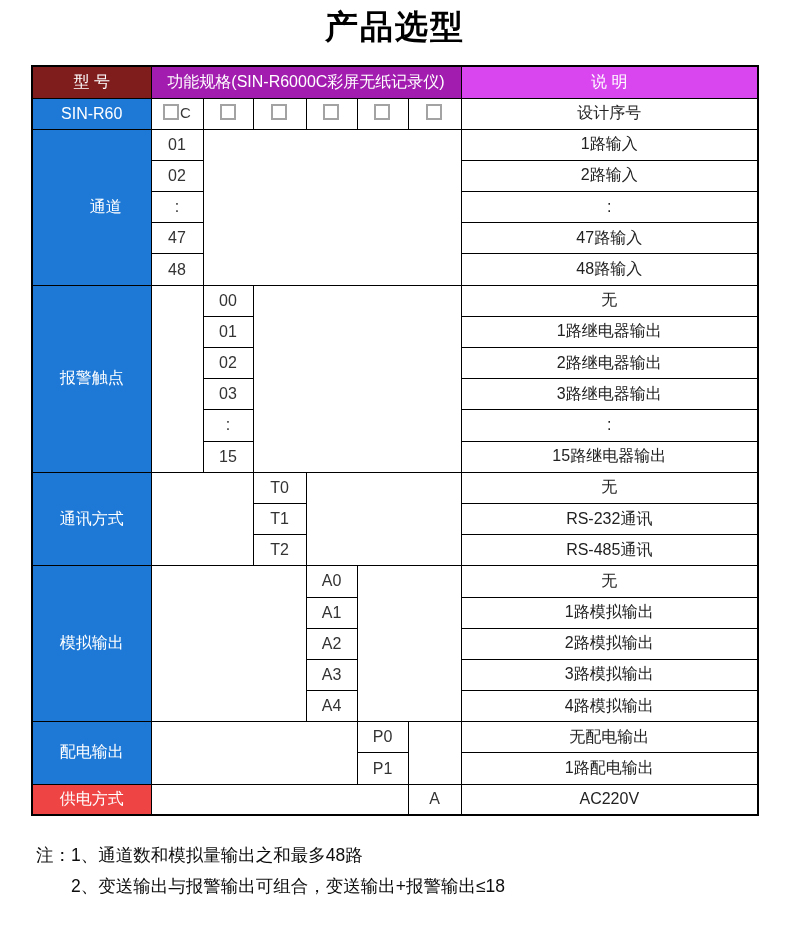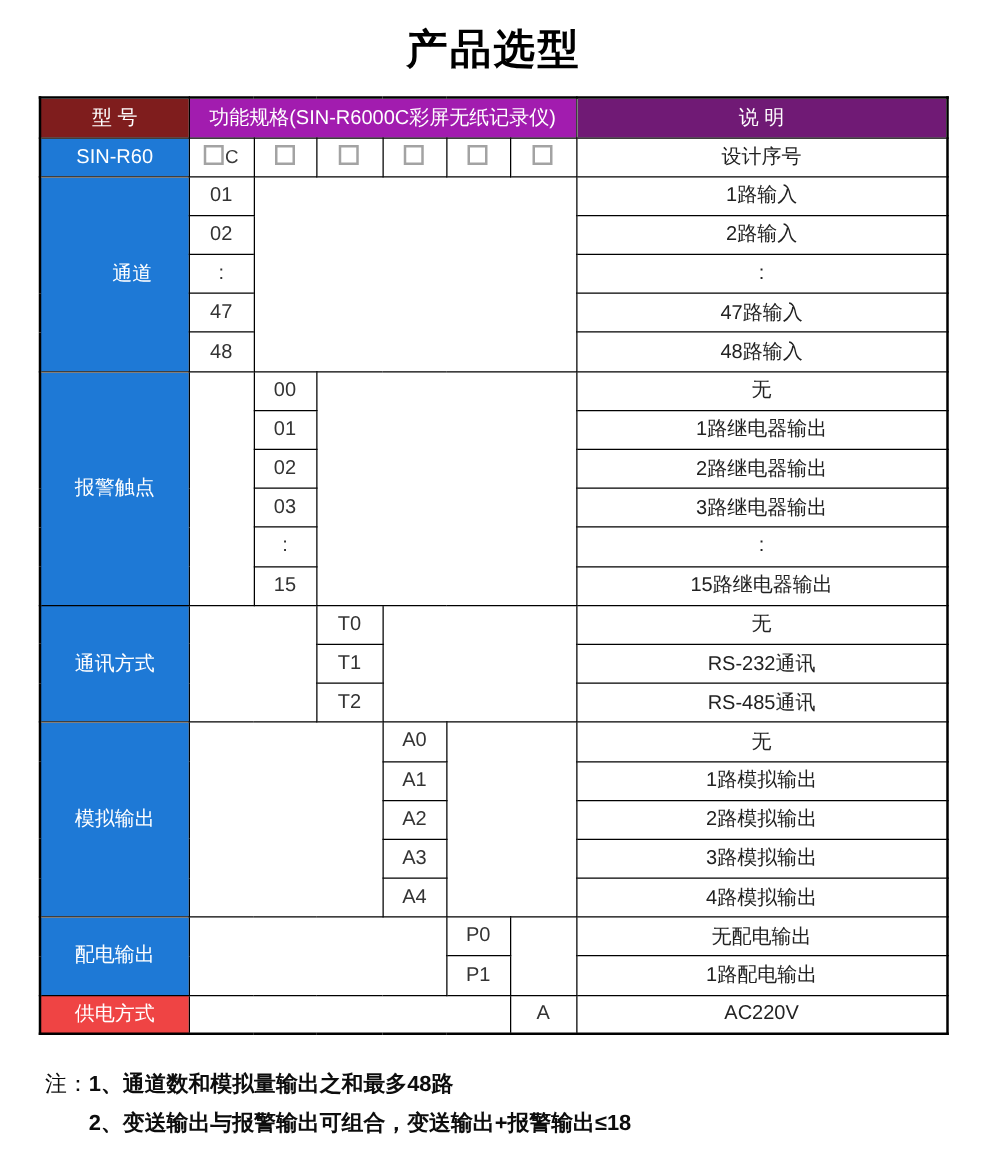--- a/index.html
+++ b/index.html
@@ -15,21 +15,21 @@
     height: 934px;
     position: relative;
     overflow: hidden;
   }
   .title {
     text-align: center;
     font-size: 33px;
     font-weight: bold;
     letter-spacing: 2px;
     margin: 0;
-    padding-top: 17px;
+    padding-top: 5px;
     height: 44px;
     color: #000;
   }
   table.selector {
     border-collapse: collapse;
     table-layout: fixed;
     margin: 16px 0 0 31px;
     width: 726px;
     border: 2px solid #000;
   }
@@ -74,21 +74,21 @@
     margin-left: 1px;
   }
   .notes {
     display: flex;
     margin: 24px 0 0 36px;
     font-size: 17.5px;
     line-height: 31px;
     color: #0d0d0d;
   }
   .notes-prefix { flex: 0 0 auto; }
-  .notes-lines  { flex: 1 1 auto; font-weight: bold; }
+  .notes-lines  { flex: 1 1 auto; }
 </style>
 </head>
 <body>
 
 <div class="page">
 
   <h1 class="title">产品选型</h1>
 
   <table class="selector">
     <colgroup>
@@ -99,21 +99,21 @@
         <col style="width:51px">
         <col style="width:51px">
       <col style="width:53px">
         <col style="width:297px">
     </colgroup>
 
     <tbody>
         <tr class="hdr">
       <th class="blue" style="background-color: #7f1d1d;">型 号</th>
       <th class="blue spec" colspan="6" style="background-color: #a21caf;">功能规格(SIN-R6000C彩屏无纸记录仪)</th>
-      <th class="blue" style="background-color: #701a75;">说 明</th>
+      <th class="blue" style="background-color: #d946ef;">说 明</th>
     </tr>
 
     <tr class="r">
       <td class="blue" style="background-color: rgb(30, 121, 214);">SIN-R60</td>
       <td class="code"><span class="cbox"></span><span class="csuf">C</span></td>
       <td class="code"><span class="cbox"></span><span class="csuf"></span></td>
       <td class="code"><span class="cbox"></span><span class="csuf"></span></td>
       <td class="code"><span class="cbox"></span><span class="csuf"></span></td>
       <td class="code"><span class="cbox"></span><span class="csuf"></span></td>
       <td class="code"><span class="cbox"></span><span class="csuf"></span></td>

